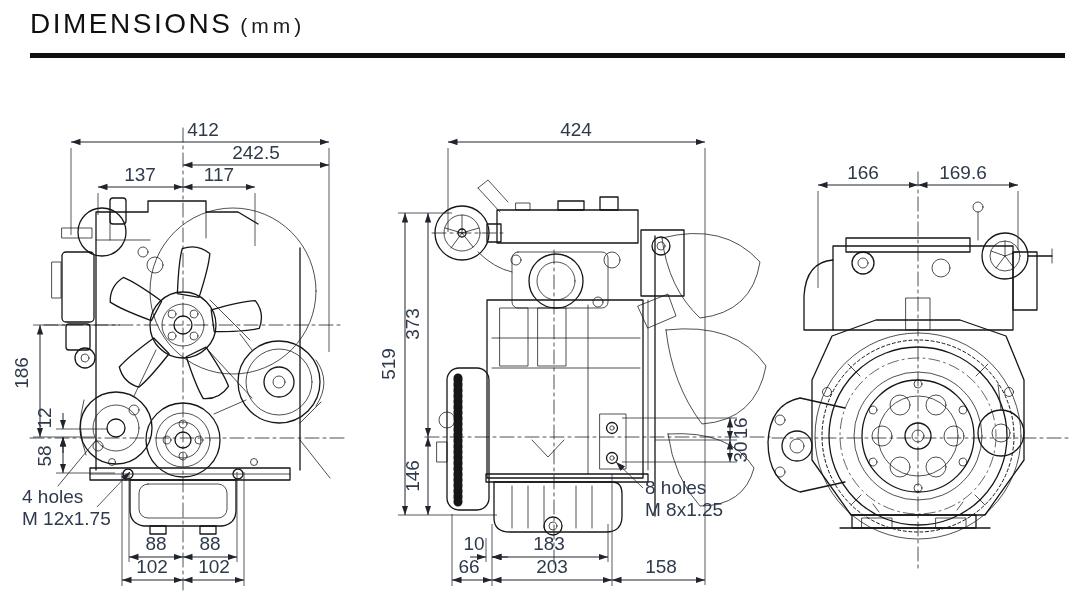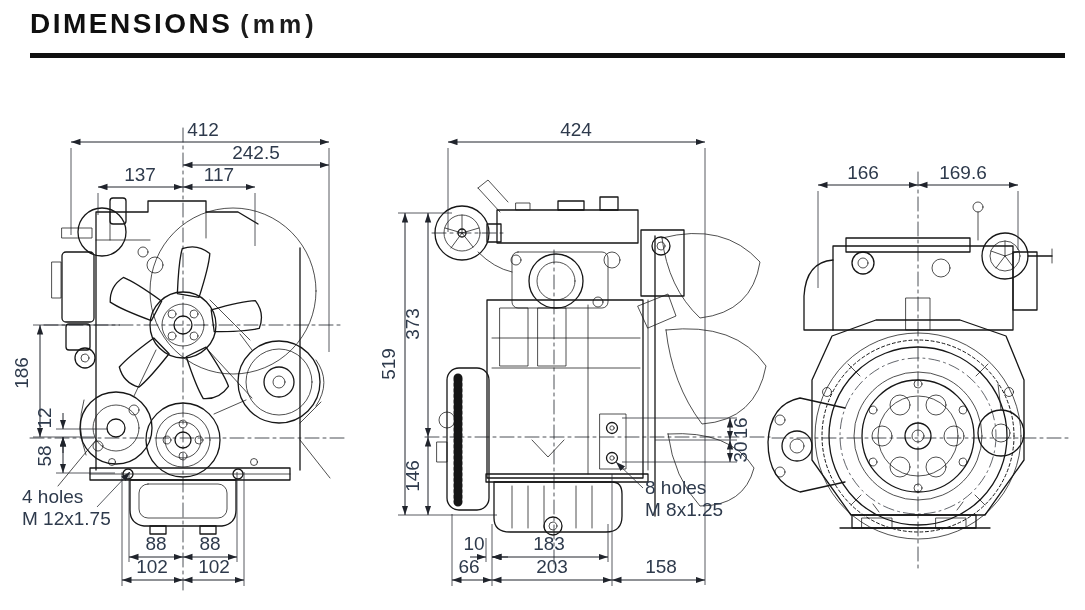--- a/index.html
+++ b/index.html
@@ -1,20 +1,20 @@
 <!DOCTYPE html>
 <html style="--line: #161616; --dimtext: #2e3a4c; --title: #101010;"><head>
 <meta charset="utf-8">
 <style>
   html,body{margin:0;padding:0;background:#ffffff;}
   .page{position:relative;width:1085px;height:610px;background:#fff;overflow:hidden;
         font-family:"Liberation Sans","DejaVu Sans",sans-serif;}
   .header{position:absolute;left:30px;top:8px;z-index:2;}
-  .title{font-size:28px;font-weight:700;letter-spacing:2.5px;color:var(--title,#101010);}
-  .unit{font-size:25px;font-weight:700;letter-spacing:4px;color:#1c1c1c;margin-left:8px;}
+  .title{font-size:28px;font-weight:400;letter-spacing:2.5px;color:var(--title,#101010);}
+  .unit{font-size:21px;font-weight:400;letter-spacing:4px;color:#1c1c1c;margin-left:8px;}
   .rule{position:absolute;left:30px;top:53px;width:1035px;height:5px;background:#101010;z-index:2;}
   svg{position:absolute;left:0;top:0;}
   .art{stroke:var(--line,#161616);fill:none;stroke-width:1.3;stroke-linejoin:round;stroke-linecap:round;}
   .art .thin{stroke-width:0.75;}
   .cl{stroke:#20242c;stroke-width:0.8;fill:none;stroke-dasharray:14 4 3 4;}
   .clc{stroke:#20242c;stroke-width:0.7;fill:none;stroke-dasharray:11 4 2 4;}
   .gear{stroke-dasharray:3 2.6;stroke-width:1;}
   .teeth{stroke-width:9;stroke-dasharray:2.2 3.4;stroke:#161616;}
   .dim{stroke:#20242c;stroke-width:1;fill:none;}
   .ext{stroke:#20242c;stroke-width:0.75;fill:none;}

